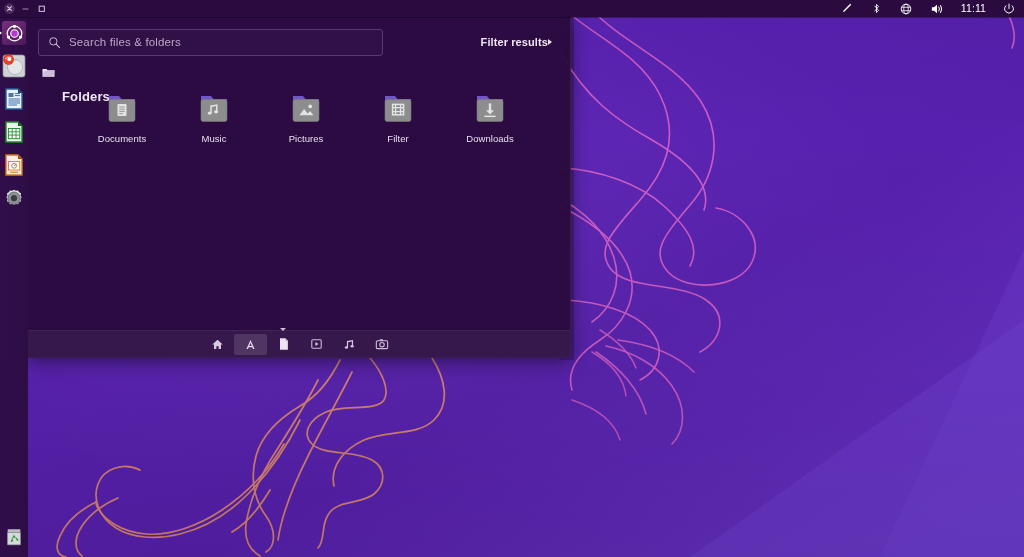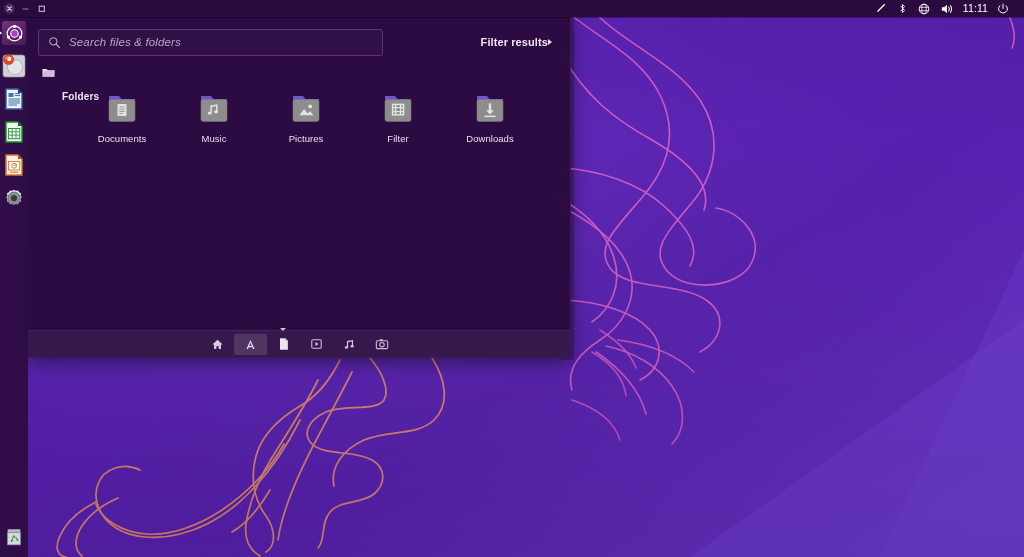--- a/index.html
+++ b/index.html
@@ -30,21 +30,21 @@
     position:absolute; left:0; top:0; width:1024px; height:17px;
     background:#2b0b3f;
     display:flex; align-items:center;
     z-index:60;
     box-shadow:0 1px 0 rgba(0,0,0,0.35);
   }
   .win-ctrls{ display:flex; align-items:center; gap:5px; padding-left:4px; }
   .wc{ width:11px;height:11px; display:flex;align-items:center;justify-content:center; }
   .wc svg{ display:block; }
   .panel-spacer{ flex:1; }
-  #panel-indicators{ display:flex; align-items:center; gap:0px; padding-right:10px; height:17px;}
+  #panel-indicators{ display:flex; align-items:center; gap:8px; padding-right:4px; height:17px;}
   .ind{ height:17px; display:flex; align-items:center; justify-content:center;
         padding:0 5px; color:#ffffff; }
   .ind svg{ display:block; }
   #clock{ font-size:10.5px; color:#fff; letter-spacing:0.1px; padding:0 4px; line-height:17px;}
 
   
   #launcher{
     position:absolute; left:0; top:17px; width:28px; height:540px;
     background:linear-gradient(90deg, rgba(46,12,66,0.93) 0%, rgba(43,11,62,0.92) 100%);
     z-index:55;
@@ -87,39 +87,39 @@
   }
   #search-box{
     width:345px; height:27px;
     border:1px solid #5f3675;
     border-radius:3px;
     background:rgba(255,255,255,0.025);
     display:flex; align-items:center; gap:8px;
     padding:0 9px;
   }
   #search-placeholder{
-    font-size:11.5px; font-style:italic; color:#bda6c9;
+    font-size:11.5px; color:#bda6c9;
     font-family:"Liberation Sans", sans-serif;
     letter-spacing:0.15px;
   }
   #filter-results{
     margin-left:auto; display:flex; align-items:center; 
     color:#efe7f4; font-size:11px; font-weight:bold; padding-right:8px;
     letter-spacing:0.1px;
   }
   .tri-right{
     width:0;height:0; border-top:3px solid transparent; border-bottom:3px solid transparent;
     border-left:4px solid #e9def0;
   }
 
   #group-header{
     display:flex; align-items:center; gap:7px;
     padding:3px 0 0 14px; height:20px;
   }
-  #group-title{ font-size:10px; color:#f0e8f5; font-weight:bold; letter-spacing:0.15px;margin-top:48px; }
+  #group-title{ font-size:13px; color:#f0e8f5; font-weight:bold; letter-spacing:0.15px;margin-top:48px; }
 
   #results-grid{
     display:flex; padding:9px 0 0 52px; gap:8px;
   }
   .result-item{
     width:84px; display:flex; flex-direction:column; align-items:center;
     padding-top:4px;
   }
   .result-label{
     font-size:9.5px; color:#e8dff0; margin-top:9px; letter-spacing:0.05px;

